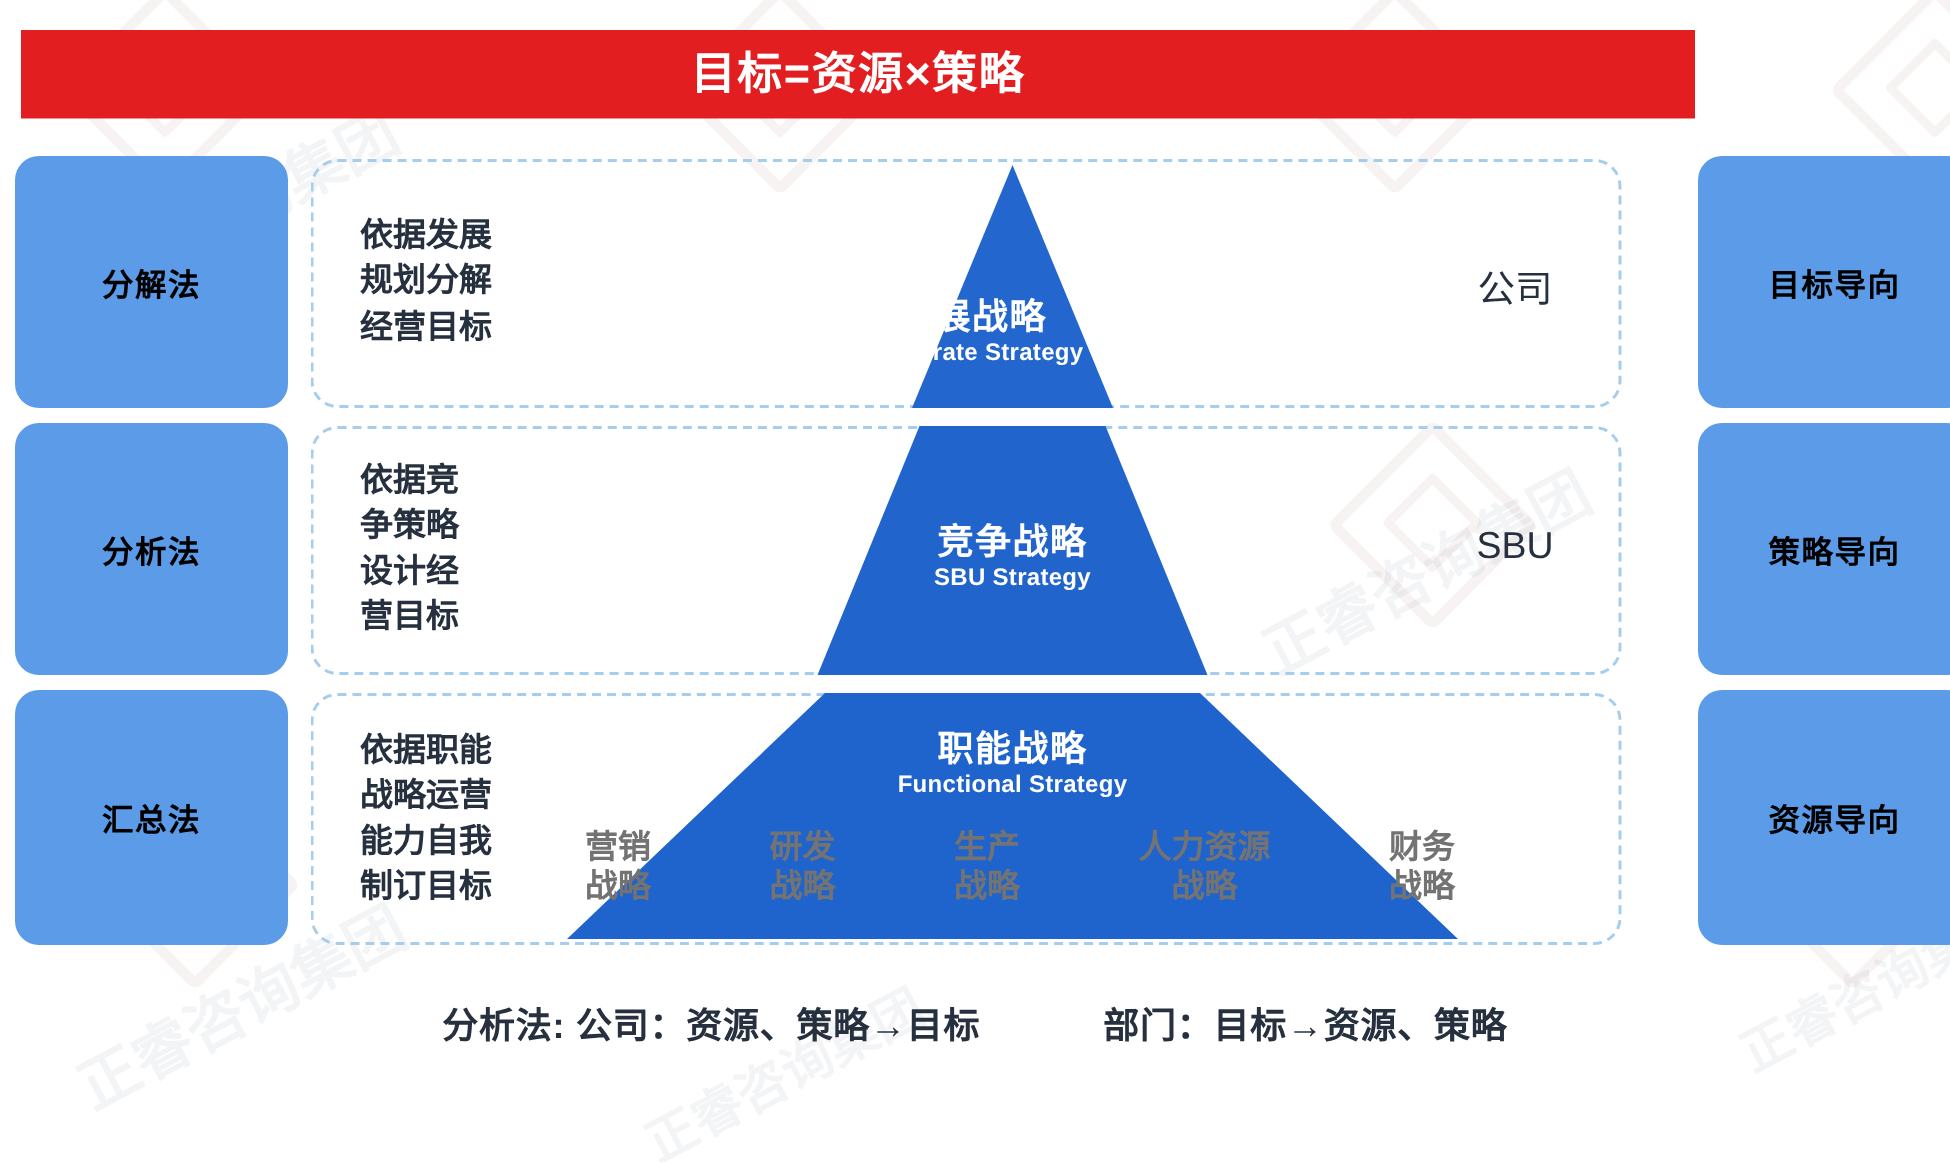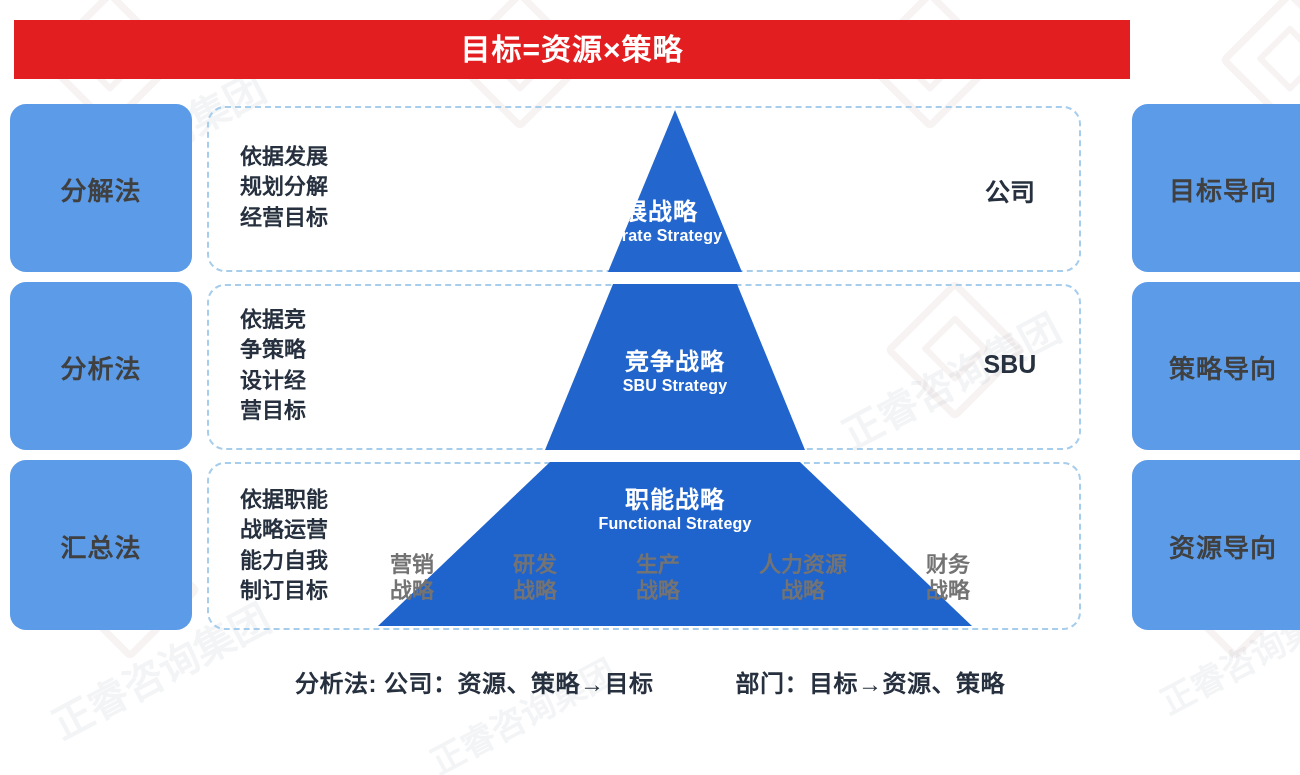--- a/index.html
+++ b/index.html
@@ -78,22 +78,22 @@
     position: absolute;
     width: 182px;
     background: #5B9BE8;
     border-radius: 16px;
     display: flex;
     align-items: center;
     justify-content: center;
     z-index: 3;
   }
   .side-box-label {
-    color: #404040;
-    font-size: 26px;
+    color: #000000;
+    font-size: 21px;
     font-weight: 700;
     letter-spacing: 1px;
   }
   .side-left  { left: 10px; }
   .side-right { left: 1132px; }
 
   .row-1 { top: 104px; height: 168px; }
   .row-2 { top: 282px; height: 168px; }
   .row-3 { top: 460px; height: 170px; }
 
@@ -126,21 +126,21 @@
   .desc-3 { top: 485px; }
 
   
   .level-label {
     position: absolute;
     left: 950px;
     width: 120px;
     text-align: center;
     color: #26303E;
     font-size: 25px;
-    font-weight: 700;
+    font-weight: 400;
     z-index: 4;
   }
   .level-1 { top: 172px; }
   .level-2 { top: 350px; }
   .level-3 { top: 522px; }
 
   
   .pyramid-wrap {
     position: absolute;
     left: 0;

